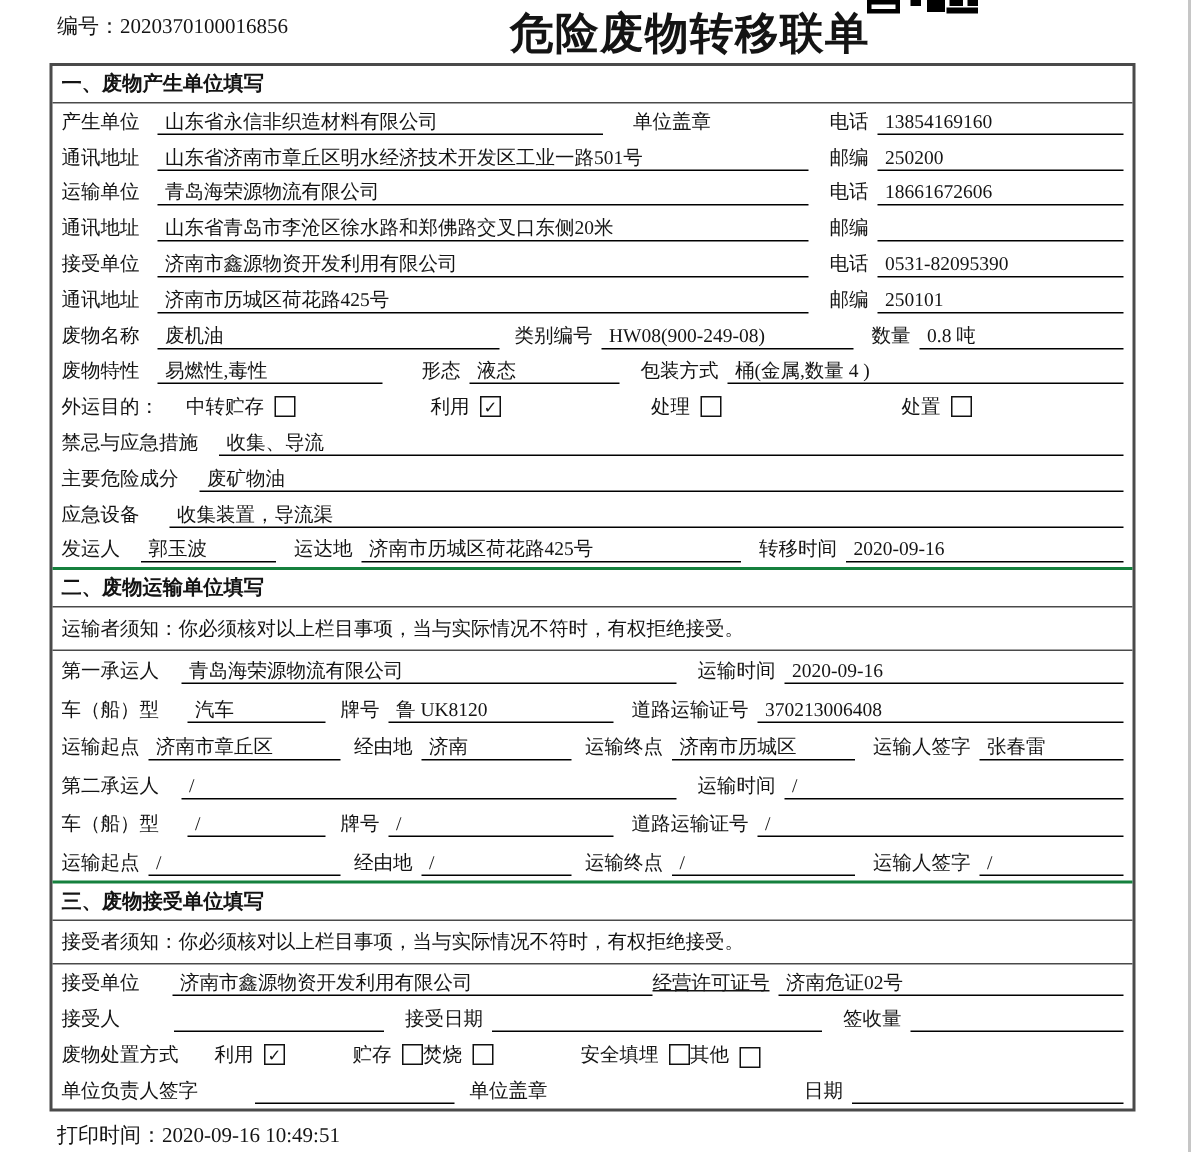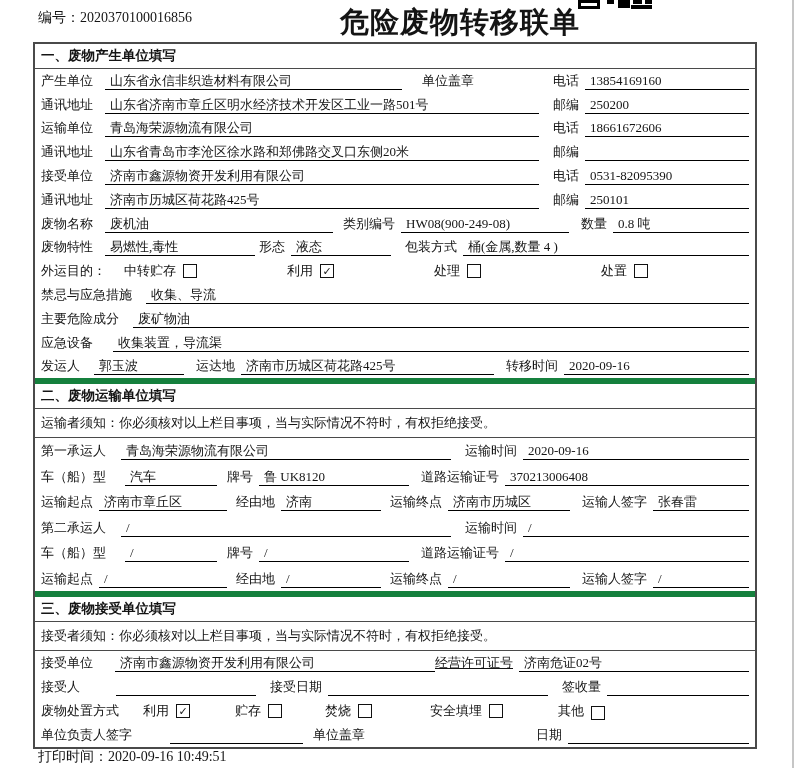--- a/index.html
+++ b/index.html
@@ -11,21 +11,21 @@
   .qr div{position:absolute;background:#000;}
   .qr .finder{left:0;top:0;width:22px;height:9px;background:transparent;border:3px solid #000;box-sizing:border-box;}
   
   .hdr-no{position:absolute;left:38px;top:9px;font-size:14px;white-space:nowrap;}
   .title{position:absolute;left:340px;top:3px;font-size:29px;font-weight:bold;letter-spacing:1px;
          font-family:"Liberation Sans","DejaVu Sans",sans-serif;white-space:nowrap;}
   
   .tbl{position:absolute;left:33px;top:42px;width:724px;border:2px solid #4a4a4a;box-sizing:border-box;background:#fff;}
   .sec-hdr{height:24px;line-height:24px;padding-left:6px;font-weight:bold;font-size:13.5px;
            border-bottom:1.5px solid #4a4a4a;font-family:"Liberation Sans","DejaVu Sans",sans-serif;}
-  .sec-hdr.mid{border-top:6px solid #15803d;}
+  .sec-hdr.mid{border-top:2px solid #15803d;}
   .notice{height:28px;line-height:28px;padding-left:6px;font-size:13px;border-bottom:1.5px solid #4a4a4a;white-space:nowrap;}
   .row{display:flex;align-items:center;padding:0 6px;height:23.8px;font-size:13px;}
   .s2 .row{height:25.5px;}
   .s3 .row{height:24px;}
   .l{white-space:nowrap;margin-right:6px;flex:0 0 auto;}
   .u{border-bottom:1px solid #000;white-space:nowrap;padding:0 5px;height:18px;line-height:18px;
      overflow:hidden;flex:0 0 auto;box-sizing:border-box;}
   .fx{flex:1 1 auto;min-width:0;}
   .left{width:512px;flex:0 0 auto;display:flex;align-items:center;}
   .right{flex:1 1 auto;display:flex;align-items:center;min-width:0;justify-content:flex-end;}
@@ -134,21 +134,21 @@
         <span class="u" style="width:228px;">废机油</span>
         <span class="l" style="margin-left:10px;">类别编号</span>
         <span class="u" style="width:168px;">HW08(900-249-08)</span>
         <span class="l" style="margin-left:12px;">数量</span>
         <span class="u fx">0.8 吨</span>
       </div>
 
       <div class="row">
         <span class="l l4">废物特性</span>
         <span class="u" style="width:150px;">易燃性,毒性</span>
-        <span class="l" style="margin-left:4px;">形态</span>
+        <span class="l" style="margin-left:26px;">形态</span>
         <span class="u" style="width:100px;">液态</span>
         <span class="l" style="margin-left:14px;">包装方式</span>
         <span class="u fx">桶(金属,数量 4 )</span>
       </div>
 
       <div class="row">
         <span class="l">外运目的：</span>
         <span class="opt" style="margin-left:12px;">
           <span>中转贮存</span>
           <span class="cb"></span>
@@ -274,29 +274,29 @@
       <div class="row">
         <span class="l">废物处置方式</span>
         <span class="opt" style="margin-left:18px;">
           <span>利用</span>
           <span class="cb">✓</span>
         </span>
         <span class="opt" style="margin-left:45px;">
           <span>贮存</span>
           <span class="cb"></span>
         </span>
-        <span class="opt" style="margin-left:43px;">
+        <span class="opt" style="">
           <span>焚烧</span>
           <span class="cb"></span>
         </span>
         <span class="opt" style="margin-left:58px;">
           <span>安全填埋</span>
           <span class="cb"></span>
         </span>
-        <span class="opt" style="margin-left:55px;align-items:flex-end;">
+        <span class="opt" style="align-items:flex-end;">
           <span>其他</span>
           <span class="cb"></span>
         </span>
       </div>
 
       <div class="row">
         <span class="l">单位负责人签字</span>
         <span class="u" style="width:133px;margin-left:32px;"></span>
         <span class="l" style="margin-left:10px;">单位盖章</span>
         <span class="l" style="margin-left:165px;">日期</span>

